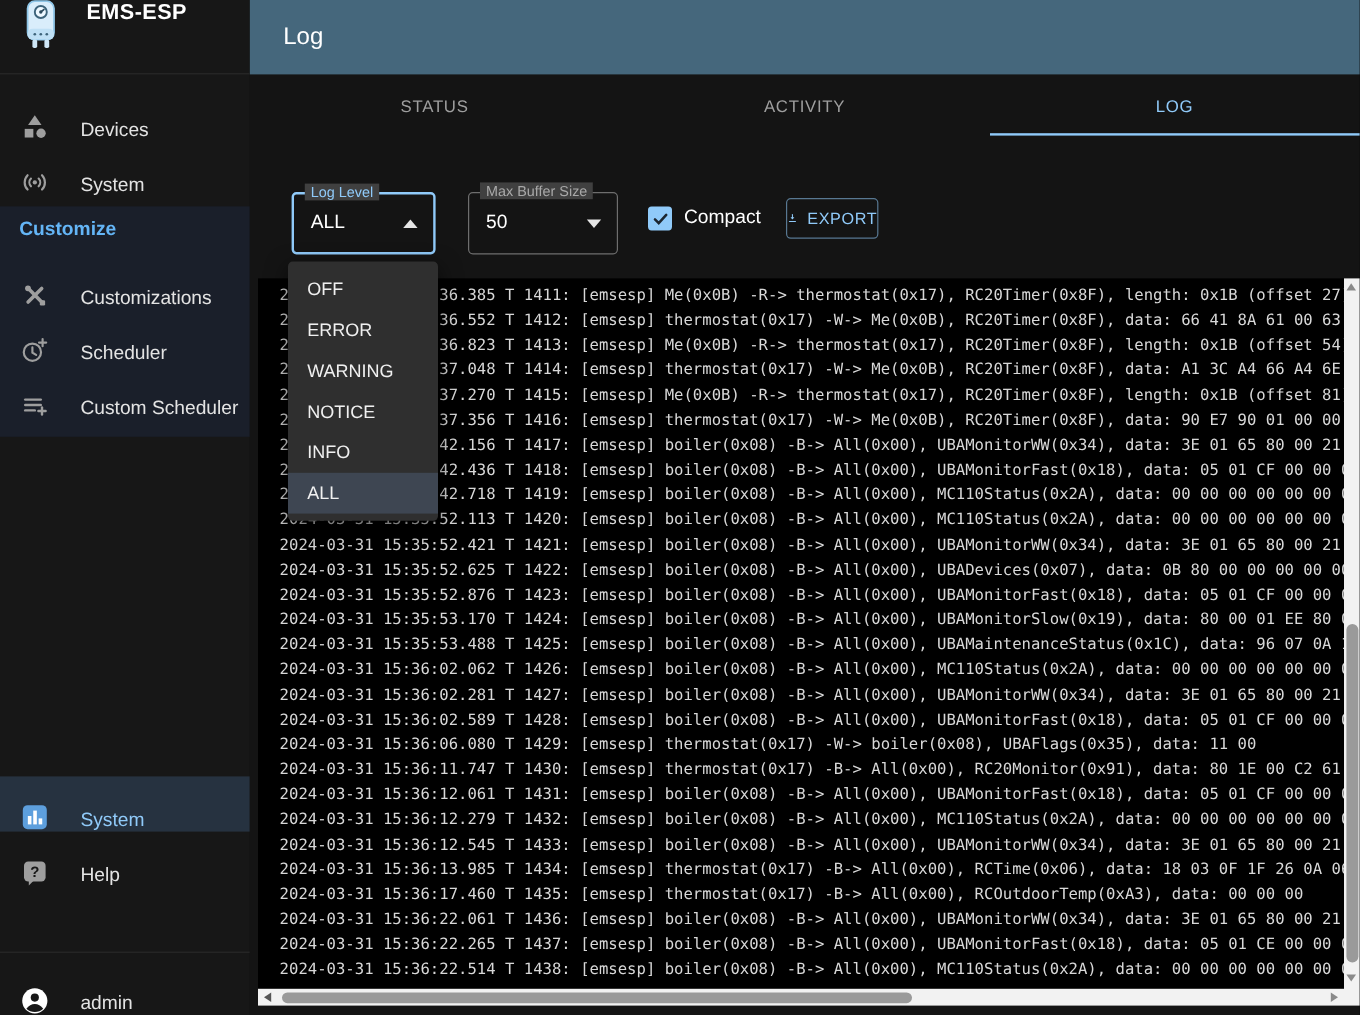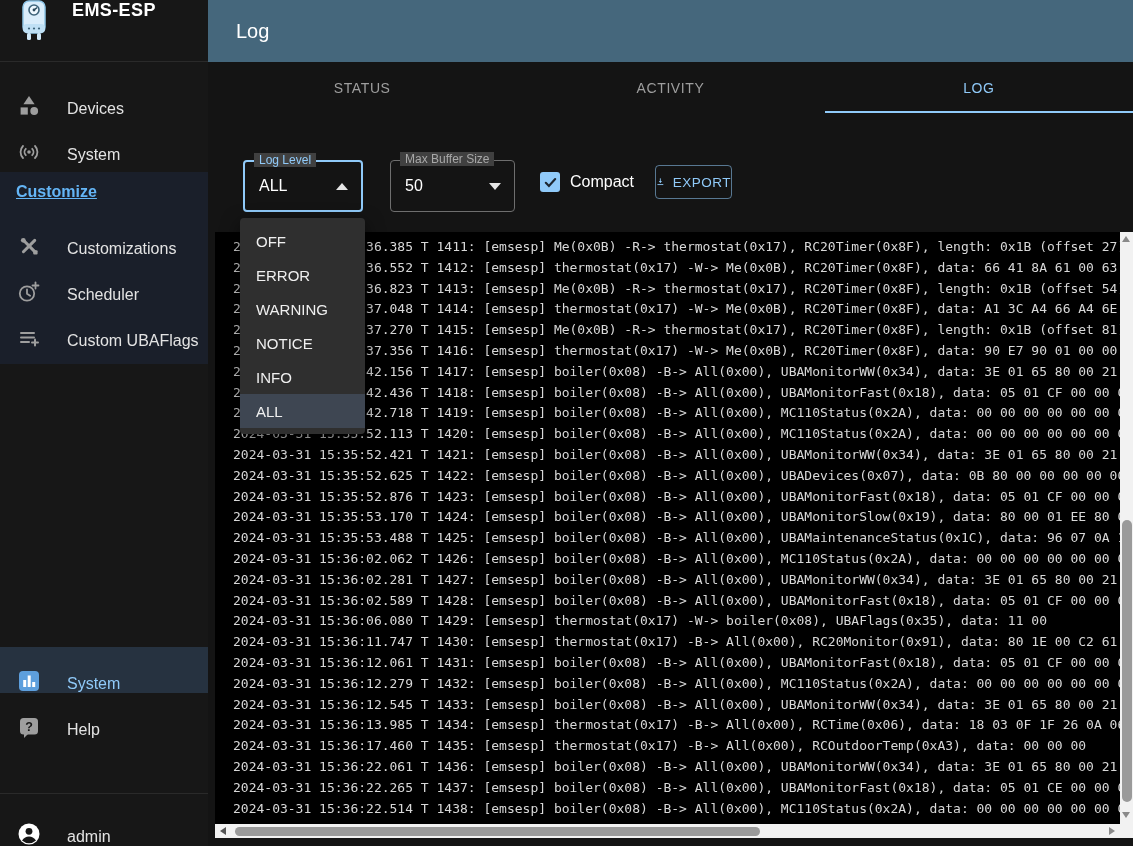--- a/index.html
+++ b/index.html
@@ -10,21 +10,21 @@
   
   #sidebar { left:0; top:0; width:208px; height:846px; background:#171717; z-index:5; }
   #logo-row { position:relative; height:62px; display:flex; padding-left:18px;
               border-bottom:1px solid #2a2a2a; }
   #logo-row .title { margin-left:22px; color:#ffffff; font-size:18px; font-weight:700; letter-spacing:.4px; }
   .nav-row { position:relative; display:flex; align-items:flex-end; height:46px; padding-left:17px; cursor:pointer; }
   .nav-row .ic { width:24px; height:24px; display:flex; align-items:center; justify-content:center; flex:0 0 24px; }
   .nav-row .lbl { margin-left:26px; color:#e3e3e3; font-size:16px; }
   #customize-section { background:#1a1f2a; padding-bottom:14px; }
   #customize-heading { height:40px; display:flex; align-items:center; padding-left:16px;
-                       color:#64b5f6; font-size:16px; font-weight:700;text-decoration:underline; }
+                       color:#64b5f6; font-size:16px; font-weight:700; }
   .nav-row.selected { background:#263240; }
   .nav-row.selected .lbl { color:#90caf9; }
   #bottom-nav { position:absolute; left:0; top:647px; width:208px; }
   #divider-bottom { position:absolute; left:0; top:793px; width:208px; height:1px; background:#2a2a2a; }
   #admin-row { position:absolute; left:0; top:802px; width:208px; height:44px; }
 
   
   #header { left:208px; top:0; width:925px; height:62px; background:#45677c; display:flex; align-items:center; }
   #header .htitle { margin-left:28px; color:#ffffff; font-size:20px; font-weight:500; }
 
@@ -159,21 +159,21 @@
     <div class="nav-row">
       <span class="ic">
         <svg width="24" height="24" viewBox="0 0 24 24" fill="none" stroke="#9e9e9e" stroke-width="2" stroke-linecap="round">
           <path d="M4 7h13"></path>
           <path d="M4 11.5h13"></path>
           <path d="M4 16h8"></path>
           <path d="M18 13.5v6"></path>
           <path d="M15 16.5h6"></path>
         </svg>
       </span>
-      <span class="lbl">Custom UBAFlags</span>
+      <span class="lbl">Custom Scheduler</span>
     </div>
   </div>
 
   <div id="bottom-nav">
     <div class="nav-row selected">
       <span class="ic">
         <svg width="24" height="24" viewBox="0 0 24 24">
           <rect x="2" y="2" width="20" height="20" rx="4" fill="#5d9fdd"></rect>
           <rect x="6.2" y="11" width="3" height="7" fill="#ffffff"></rect>
           <rect x="10.7" y="6.5" width="3" height="11.5" fill="#ffffff"></rect>

